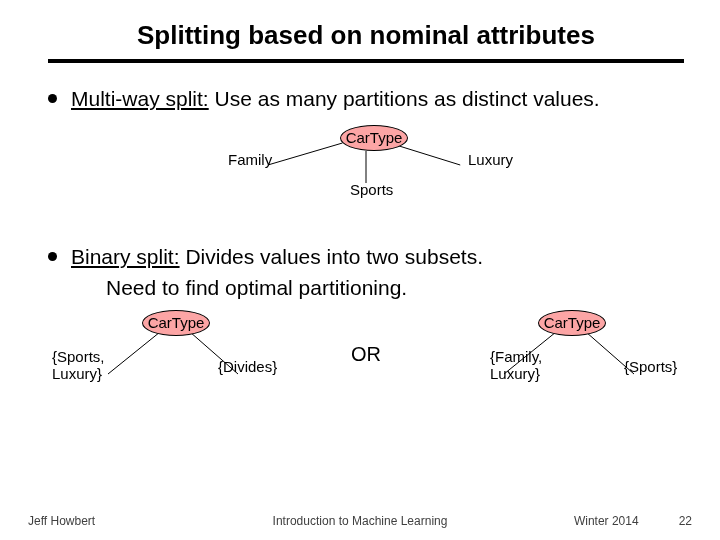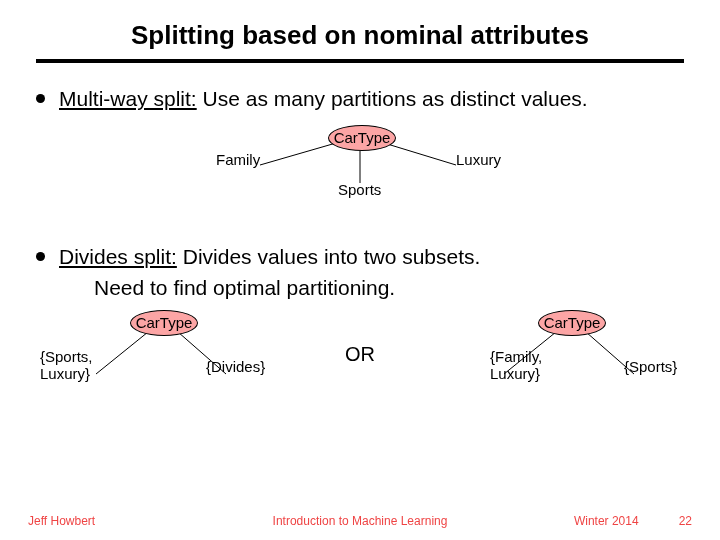--- a/index.html
+++ b/index.html
@@ -7,21 +7,21 @@
     padding: 0;
     width: 720px;
     height: 540px;
     font-family: Arial, Helvetica, sans-serif;
     background: #fff;
     color: #000;
     position: relative;
     overflow: hidden;
   }
   .slide {
-    padding: 20px 36px 0 36px;
+    padding: 20px 36px 0 48px;
     box-sizing: border-box;
     height: 100%;
     position: relative;
   }
   .title {
     font-size: 26px;
     font-weight: bold;
     text-align: center;
     margin: 0 0 8px 0;
   }
@@ -93,21 +93,21 @@
     text-align: center;
     flex: 0 0 auto;
     padding: 0 8px;
   }
   .footer {
     position: absolute;
     left: 0;
     bottom: 12px;
     width: 720px;
     font-size: 12px;
-    color: #ef4444;
+    color: #404040;
     display: flex;
     justify-content: space-between;
     padding: 0 28px;
     box-sizing: border-box;
   }
   .footer .center {
     position: absolute;
     left: 0;
     width: 720px;
     text-align: center;
@@ -141,21 +141,21 @@
     </svg>
     <div class="node-ellipse" style="left:292px; top:4px; width:66px; height:24px; line-height:24px;">CarType</div>
     <div class="leaf-label" style="left:180px; top:30px;">Family</div>
     <div class="leaf-label" style="left:302px; top:60px;">Sports</div>
     <div class="leaf-label" style="left:420px; top:30px;">Luxury</div>
   </div>
 
   <div class="bullet">
     <span class="dot"></span>
     <span class="txt">
-      <span class="underline">Divides split:</span><span>  Divides values into two subsets.</span>
+      <span class="underline">Binary split:</span><span>  Divides values into two subsets.</span>
     </span>
   </div>
   <div class="indent-block">Need to find optimal partitioning.</div>
 
   <div class="binary-row">
 
     <div class="binary-cell">
       <svg class="edges" viewBox="0 0 250 100" preserveAspectRatio="none">
         <line x1="112" y1="28" x2="60" y2="70" stroke="#000" stroke-width="1"></line>
         <line x1="142" y1="28" x2="190" y2="70" stroke="#000" stroke-width="1"></line>

